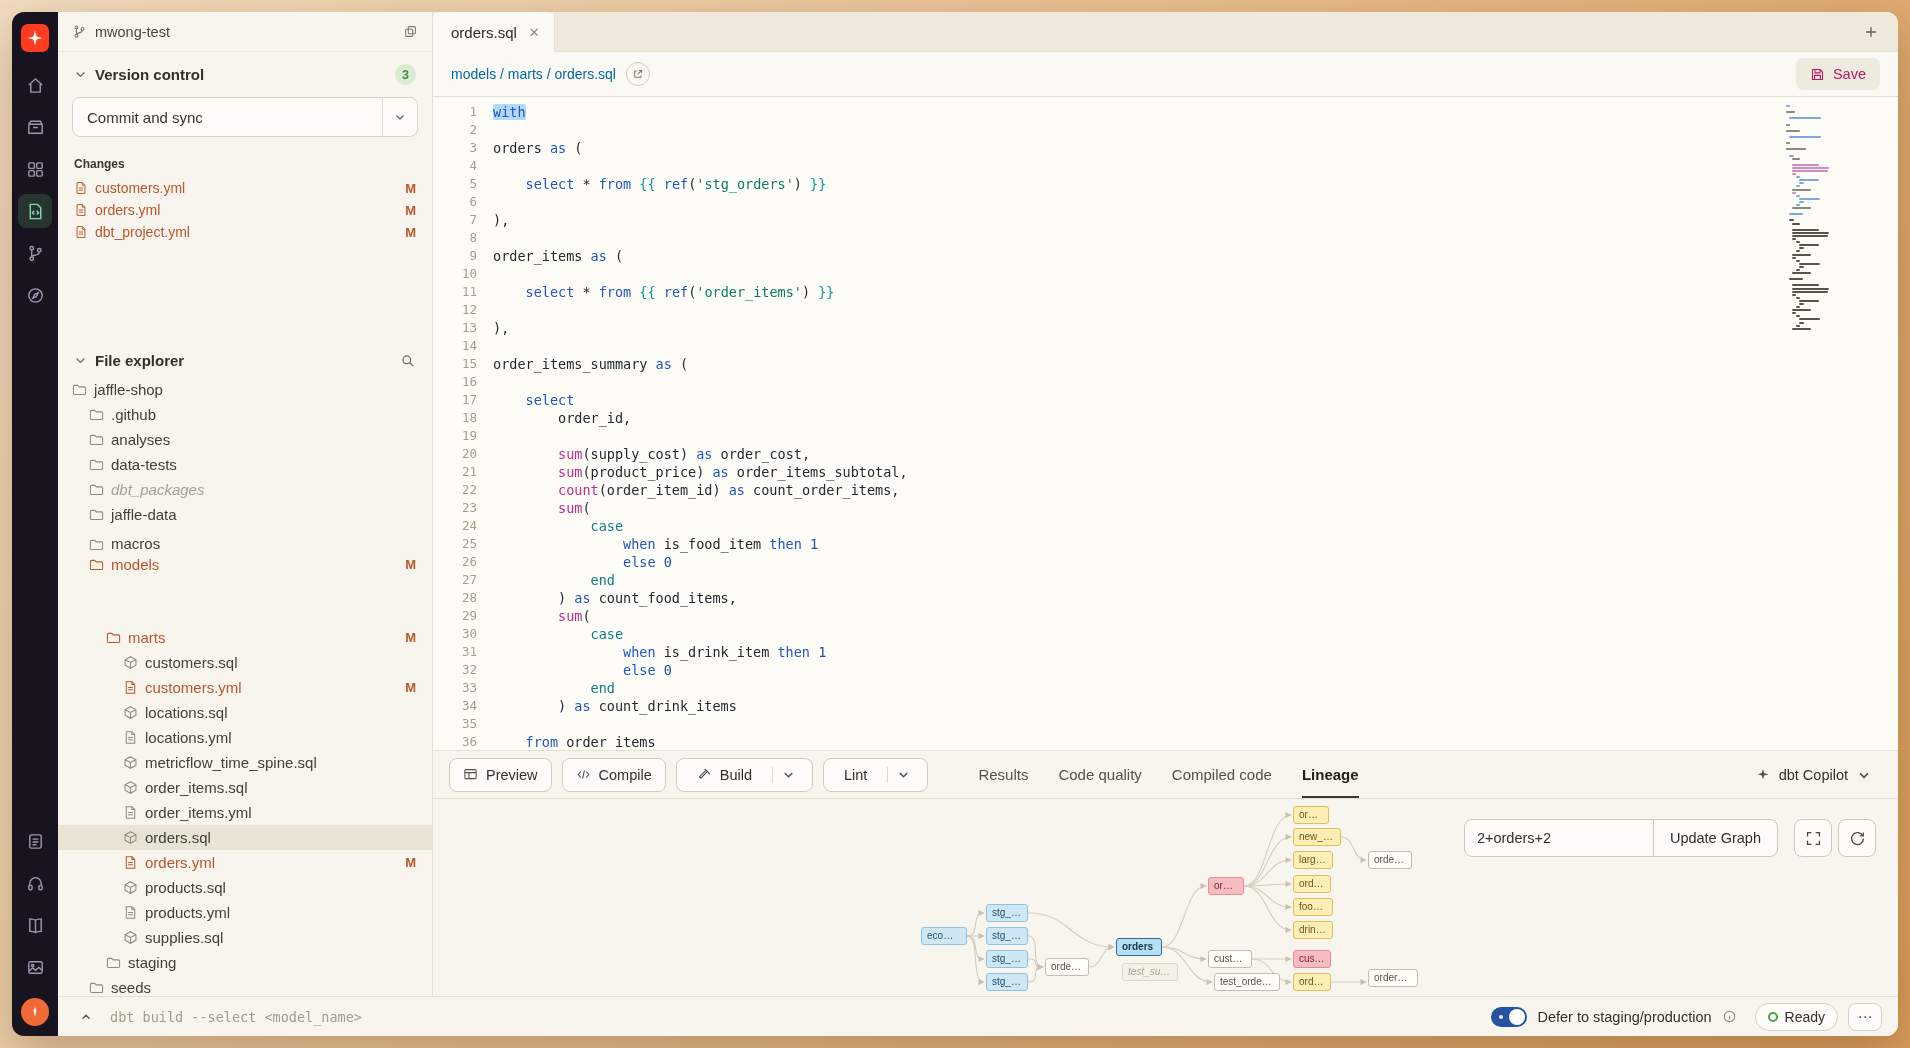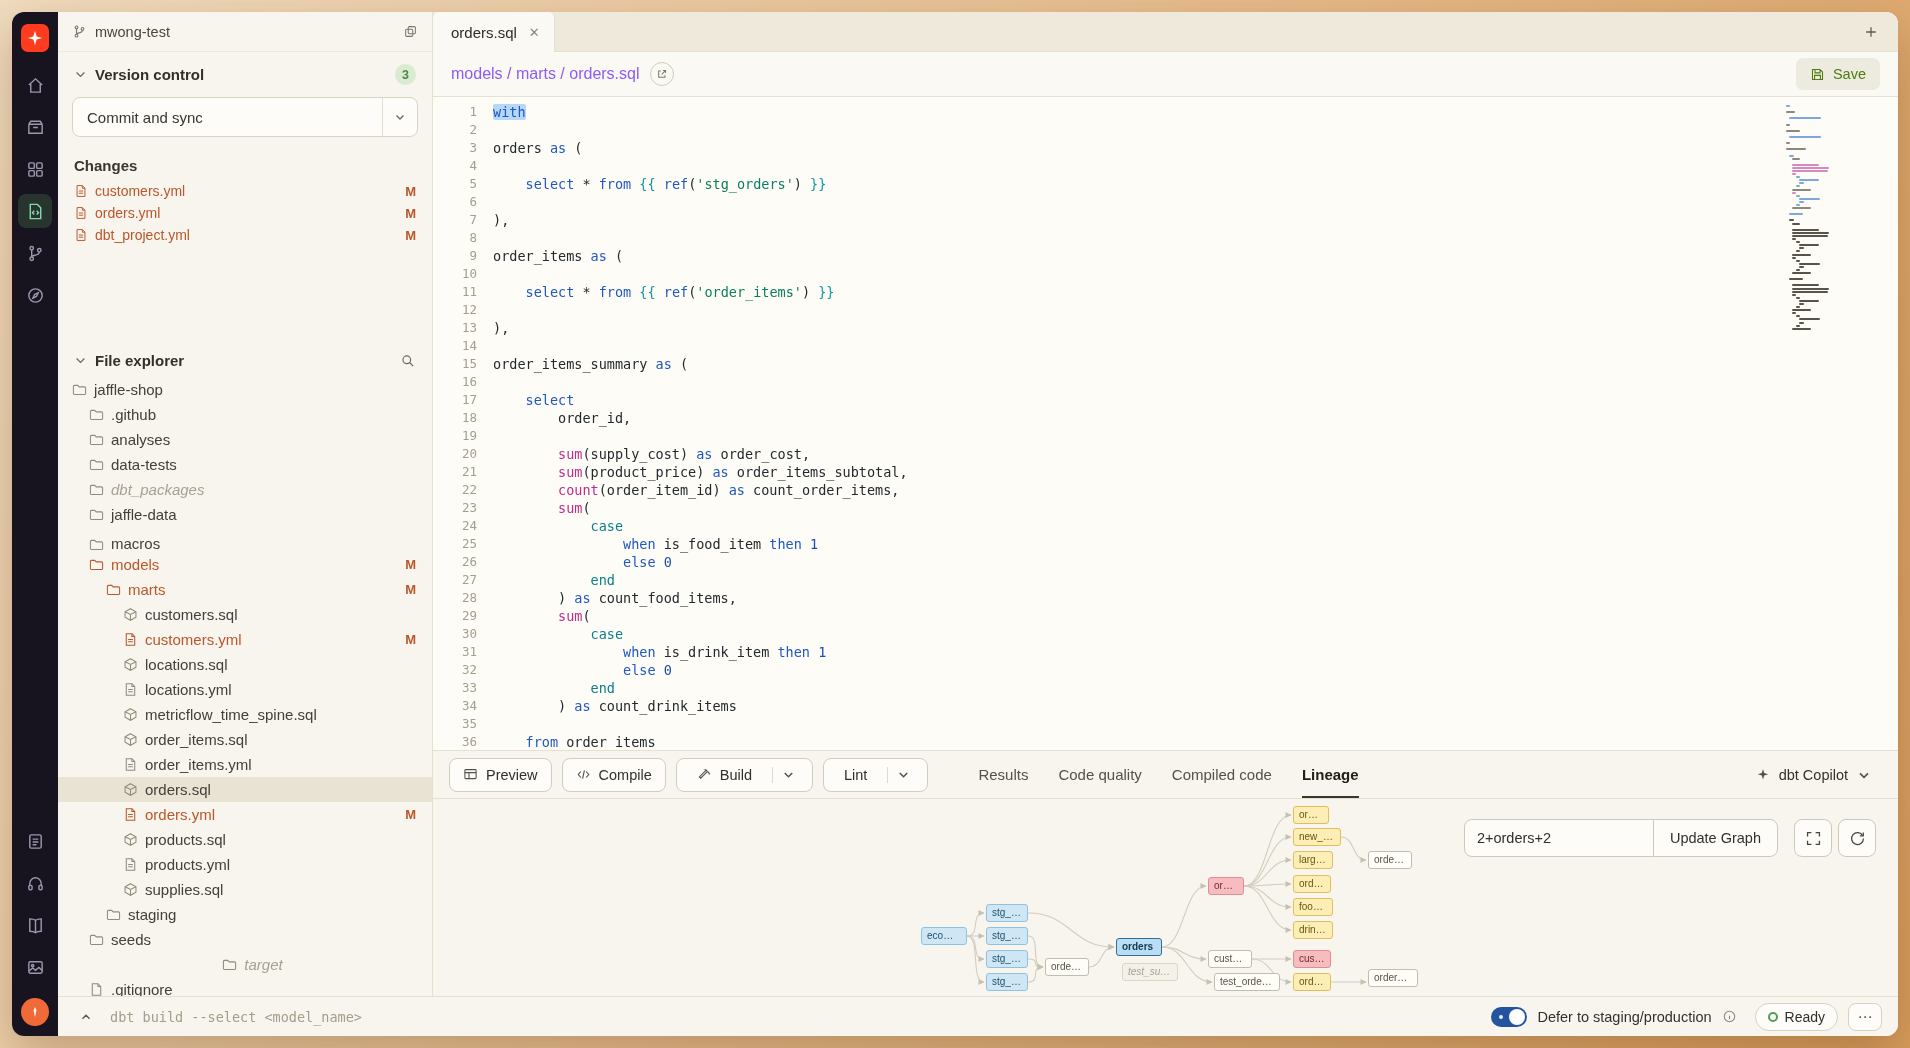--- a/index.html
+++ b/index.html
@@ -26,21 +26,21 @@
 .sb-header{height:40px;flex:none;display:flex;align-items:center;gap:8px;padding:0 14px;border-bottom:1px solid #eee8da;color:#4a463c;font-size:14.5px}
 .sb-header svg{width:15px;height:15px;color:#7d7869}
 .hd-right{margin-left:auto;display:flex}
 .sec-head{display:flex;align-items:center;gap:8px;padding:12px 16px 8px;font-weight:700;font-size:15px;color:#33302a}
 .sec-head svg.chev{width:13px;height:13px;color:#6e6a5d}
 .badge{margin-left:auto;min-width:21px;height:21px;border-radius:50%;background:#d9ecd2;color:#4a8747;font-size:12.5px;font-weight:700;display:flex;align-items:center;justify-content:center}
 .vc{flex:none;height:288px}
 .commit-btn{margin:4px 14px 12px;height:40px;background:#fdfcf8;border:1px solid #d9d3c3;border-radius:8px;display:flex;align-items:center;padding:0 0 0 14px;font-size:15px;color:#3a362e}
 .chev-part{margin-left:auto;height:100%;display:flex;align-items:center;padding:0 10px;border-left:1px solid #e4ded0;color:#6e6a5d}
 .chev-part svg{width:14px;height:14px}
-.changes-label{padding:8px 16px 6px;font-size:15px;font-weight:700;color:#3a362e}
+.changes-label{padding:8px 16px 6px;font-size:12px;font-weight:700;color:#3a362e}
 .chg-row{display:flex;align-items:center;gap:7px;height:22px;padding:0 16px;color:#b9562a;font-size:14px}
 .t-ico{display:flex;flex:none}
 .chg-row .t-ico svg{width:14px;height:14px}
 .chg-m{margin-left:auto;font-size:13px;font-weight:600;color:#b9562a}
 .fe{flex:1;display:flex;flex-direction:column;min-height:0}
 .sec-head .search{margin-left:auto;color:#6e6a5d;display:flex}
 .sec-head .search svg{width:16px;height:16px}
 .tree{flex:1;overflow:hidden;padding-bottom:4px}
 .tree-row{display:flex;align-items:center;gap:7px;height:25px;font-size:15px;color:#43403a;padding-right:16px}
 .tree-row .t-ico{color:#8f8a7b}
@@ -51,24 +51,24 @@
 .tree-row.dim{color:#a7a193;font-style:italic}
 
 
 .main{flex:1;display:flex;flex-direction:column;min-width:0;background:#fbf9f3}
 .tabbar{height:40px;flex:none;background:#efe9dc;display:flex;align-items:stretch;border-bottom:1px solid #e6e0d1}
 .tab{position:relative;z-index:1;background:#fbf9f3;display:flex;align-items:center;gap:12px;padding:0 14px 0 18px;font-size:15px;color:#2f2c25;border-right:1px solid #e6e0d1;margin-bottom:-1px;border-top-left-radius:6px;border-top-right-radius:6px}
 .tab .x{color:#8c8676;font-size:13px}
 .tab-plus{margin-left:auto;align-self:center;width:30px;height:30px;margin-right:12px;display:flex;align-items:center;justify-content:center;color:#5d594d}
 .tab-plus svg{width:16px;height:16px}
 .crumbrow{height:44px;flex:none;display:flex;align-items:center;gap:10px;padding:0 18px;background:#fbf9f3}
-.crumb{color:#8b5cf6;font-size:16px}
+.crumb{color:#0369a1;font-size:14px}
 .doc-circle{width:24px;height:24px;border-radius:50%;border:1px solid #d2ccbd;display:flex;align-items:center;justify-content:center;color:#7d7869}
 .doc-circle svg{width:12px;height:12px}
-.save-btn{margin-left:auto;height:32px;border-radius:7px;background:#edebe0;border:none;display:flex;align-items:center;gap:8px;padding:0 14px;font-size:14.5px;color:#4d7c0f;font-family:inherit}
+.save-btn{margin-left:auto;height:32px;border-radius:7px;background:#edebe0;border:none;display:flex;align-items:center;gap:8px;padding:0 14px;font-size:14.5px;color:#be185d;font-family:inherit}
 .save-btn svg{width:15px;height:15px}
 
 
 .editor{flex:1;position:relative;overflow:hidden;background:#fdfcf7;border-top:1px solid #e6e0d1;padding-top:6px}
 .code-line{display:flex;height:18px;line-height:18px;font-family:"DejaVu Sans Mono","Liberation Mono",monospace;font-size:13.5px}
 .gutter{width:44px;flex:none;text-align:right;color:#a49e8d;font-size:12.5px}
 .code-text{white-space:pre;padding-left:16px;color:#24292e}
 .tok-kw{color:#2057c0}.tok-fn{color:#bf2d8e}.tok-ct{color:#0d7e8a}
 .tok-str{color:#0c7d5f}.tok-jj{color:#0f98a2}.tok-num{color:#1f4db0}.tok-id{color:#24292e}
 .tok-sel{background:#b5d7f8;border-radius:2px}
@@ -350,21 +350,21 @@
               </div>
               <div class="tree-row mod" style="padding-left: 31px;">
                 <span class="t-ico">
                   <svg viewBox="0 0 16 16">
                     <path d="M1.5 4.8a1.2 1.2 0 0 1 1.2-1.2h3.4l1.6 1.6h5.6a1.2 1.2 0 0 1 1.2 1.2v5.8a1.2 1.2 0 0 1-1.2 1.2H2.7a1.2 1.2 0 0 1-1.2-1.2z" fill="none" stroke="currentColor" stroke-width="1.1"></path>
                   </svg>
                 </span>
                 <span class="t-label">models</span>
                 <span class="chg-m">M</span>
               </div>
-              <div class="tree-row mod" style="padding-left: 48px;">
+              <div class="tree-row mod" style="padding-left: 48px; margin-top: 48px;">
                 <span class="t-ico">
                   <svg viewBox="0 0 16 16">
                     <path d="M1.5 4.8a1.2 1.2 0 0 1 1.2-1.2h3.4l1.6 1.6h5.6a1.2 1.2 0 0 1 1.2 1.2v5.8a1.2 1.2 0 0 1-1.2 1.2H2.7a1.2 1.2 0 0 1-1.2-1.2z" fill="none" stroke="currentColor" stroke-width="1.1"></path>
                   </svg>
                 </span>
                 <span class="t-label">marts</span>
                 <span class="chg-m">M</span>
               </div>
               <div class="tree-row" style="padding-left: 65px;">
                 <span class="t-ico">

